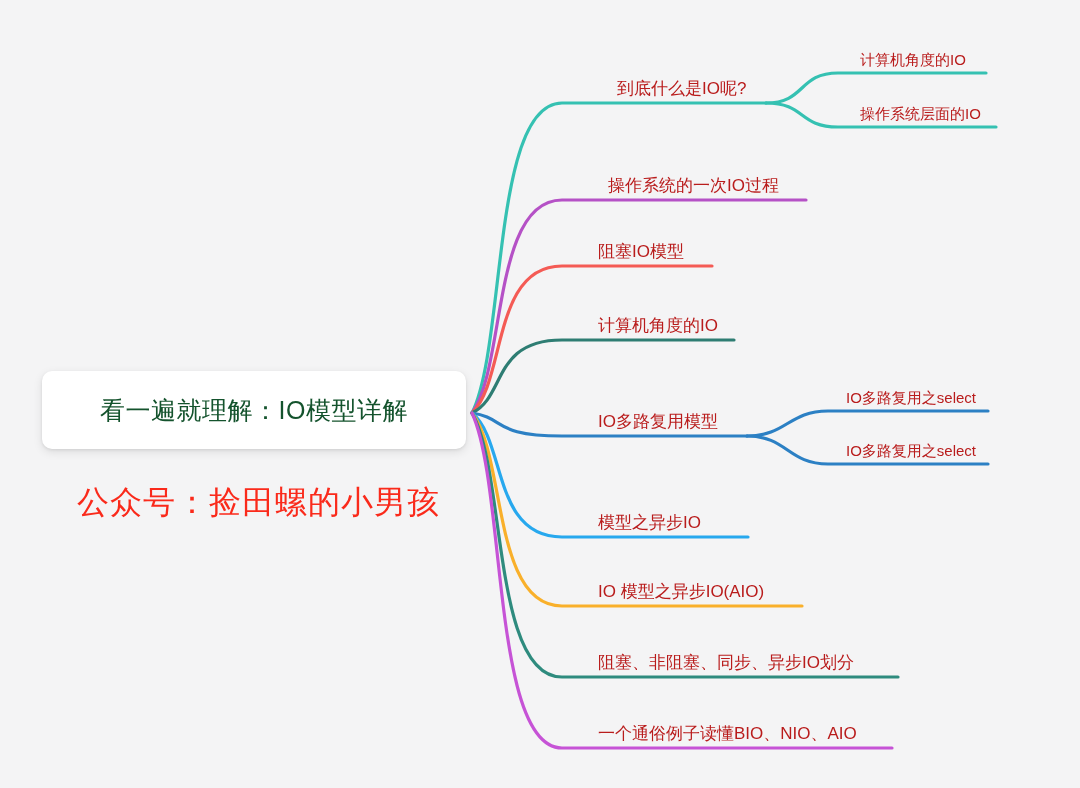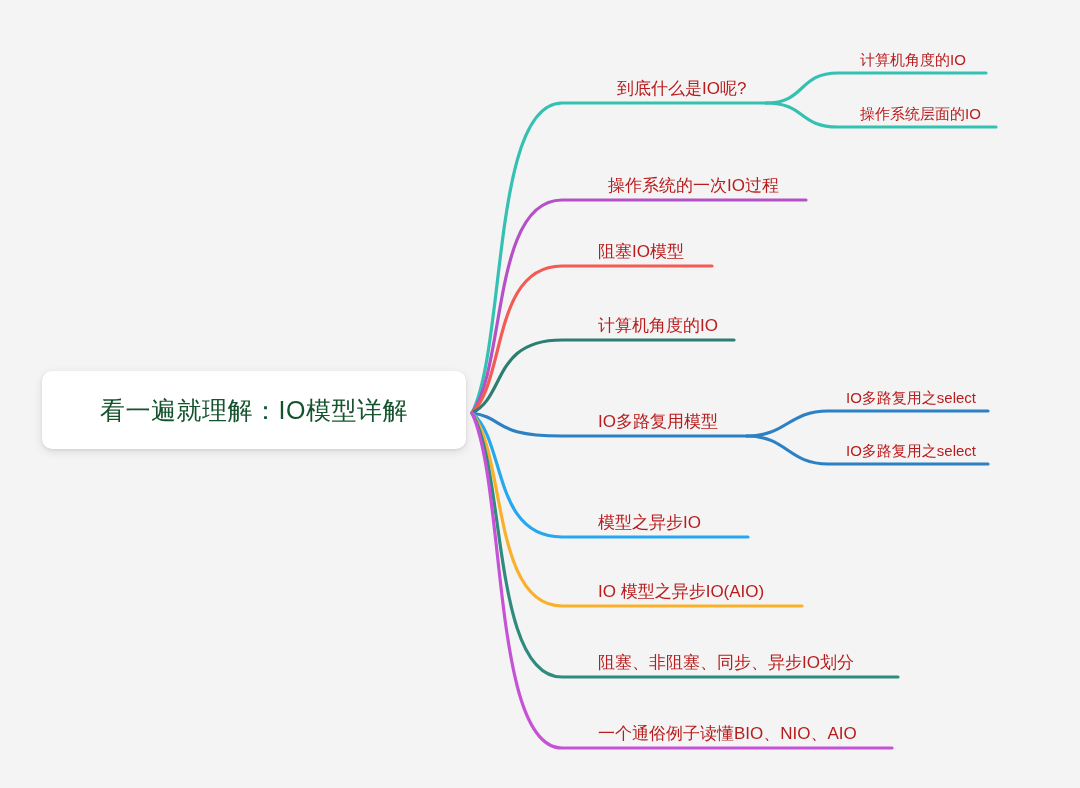--- a/index.html
+++ b/index.html
@@ -75,20 +75,21 @@
       <path d="M 472 413 C 506 440.28, 492 537, 562 537 L 748 537" fill="none" stroke="#27a8ee" stroke-width="3.2" stroke-linecap="round"></path>
       <path d="M 472 413 C 506 455.46, 492 606, 562 606 L 802 606" fill="none" stroke="#f9b02b" stroke-width="3.2" stroke-linecap="round"></path>
       <path d="M 472 413 C 506 471.08, 492 677, 562 677 L 898 677" fill="none" stroke="#2e8b7e" stroke-width="3.2" stroke-linecap="round"></path>
       <path d="M 472 413 C 506 486.7, 492 748, 562 748 L 892 748" fill="none" stroke="#c653d6" stroke-width="3.2" stroke-linecap="round"></path>
     </svg>
 
   <div class="root-box">
     <span class="root-title" style="color: #14532d; text-align: center;">看一遍就理解：IO模型详解</span>
   </div>
 
+  <div class="subtitle" style="color: rgb(250, 42, 27);">公众号：捡田螺的小男孩</div>
 
   <div>
       <div class="node-label branch" style="left: 598px; top: 79px; margin-left: 19px;">到底什么是IO呢?</div>
       <div class="node-label child" style="left: 860px; top: 51px;">计算机角度的IO</div>
       <div class="node-label child" style="left: 860px; top: 105px;">操作系统层面的IO</div>
       <div class="node-label branch" style="left: 598px; top: 176px; margin-left: 10px;">操作系统的一次IO过程</div>
       <div class="node-label branch" style="left: 598px; top: 242px;">阻塞IO模型</div>
       <div class="node-label branch" style="left: 598px; top: 316px;">计算机角度的IO</div>
       <div class="node-label branch" style="left: 598px; top: 412px;">IO多路复用模型</div>
       <div class="node-label child" style="left: 846px; top: 389px;">IO多路复用之select</div>

